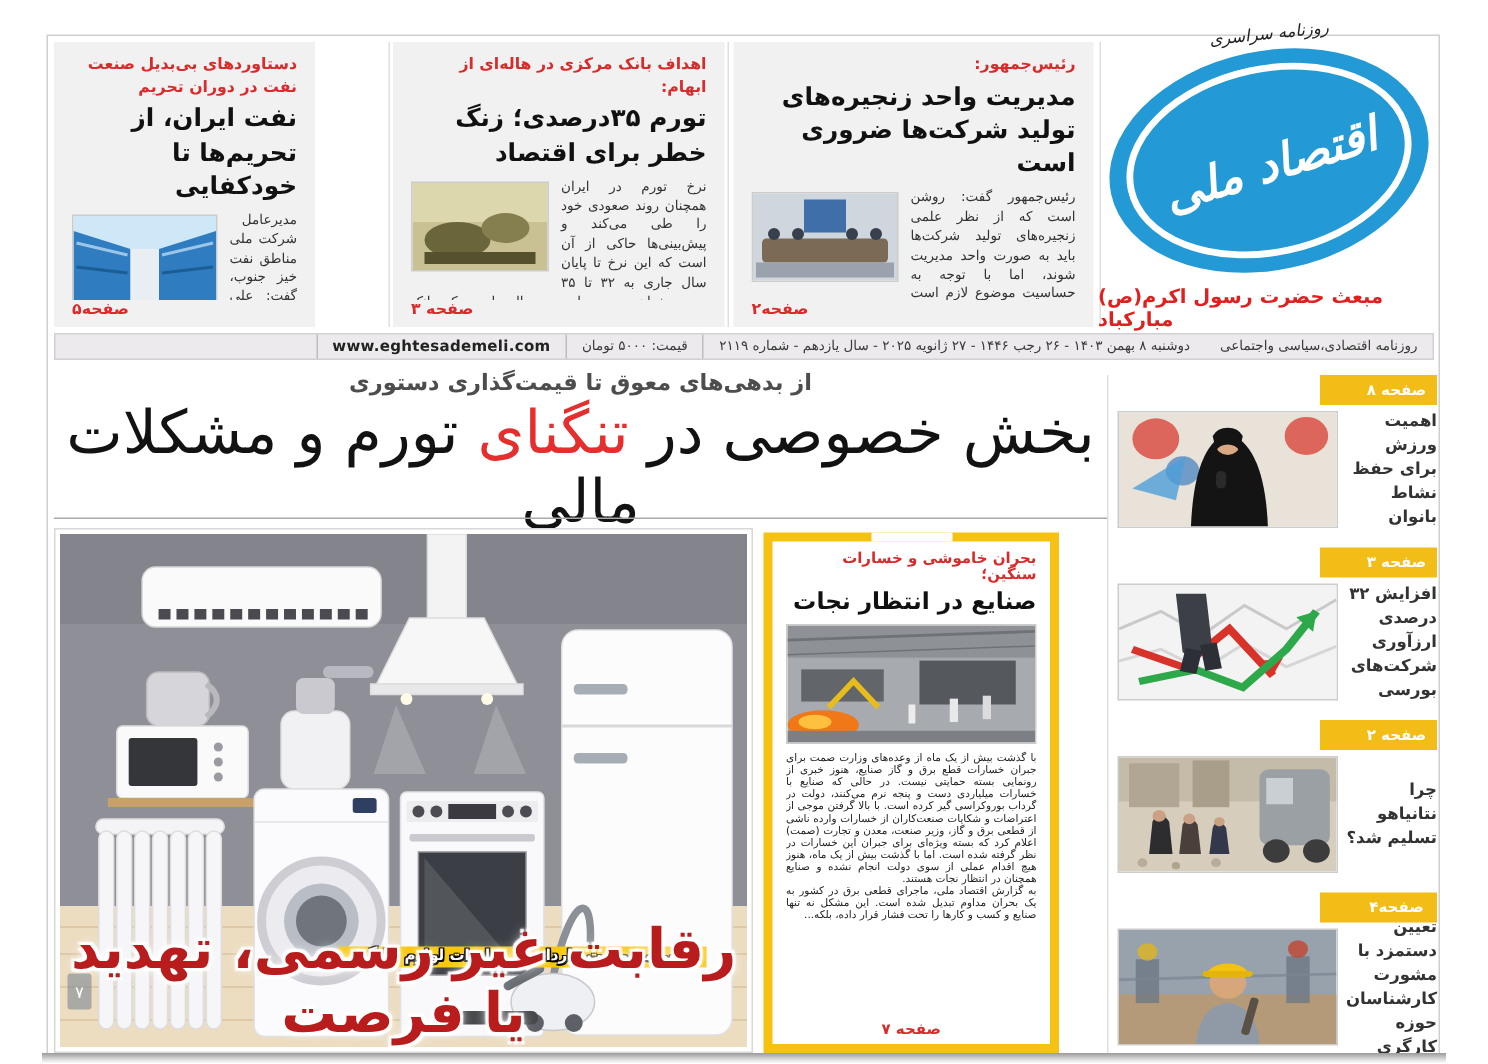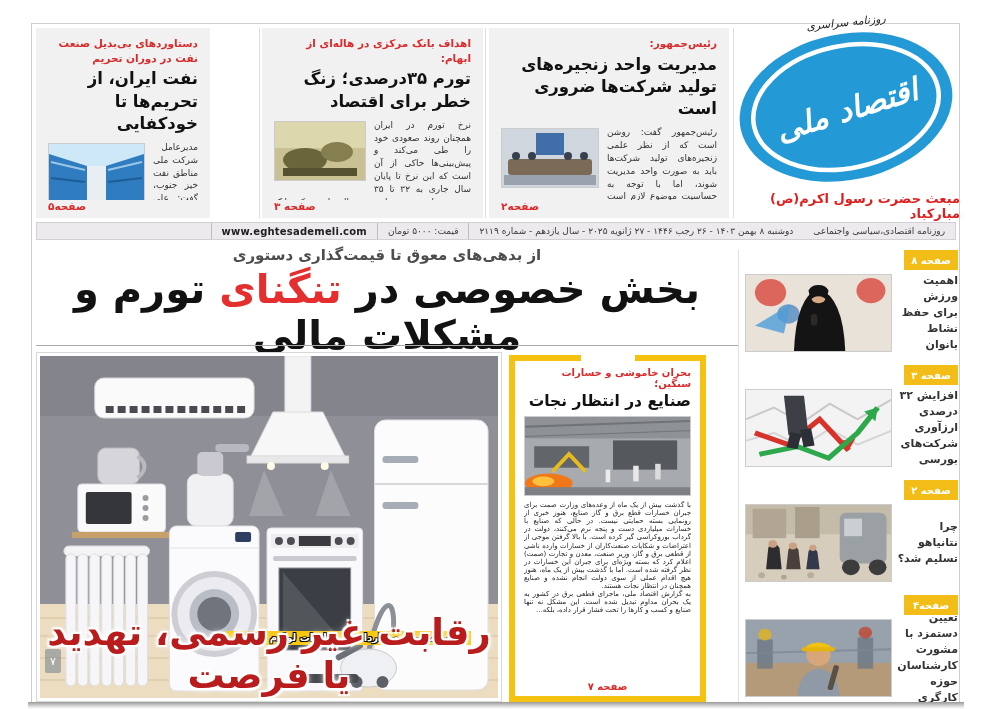--- a/index.html
+++ b/index.html
@@ -16,35 +16,35 @@
   .ta-kicker{color:#d92b2b;font-size:10.5px;font-weight:bold;line-height:1.4;}
   .ta-headline{color:#111;font-size:16.5px;font-weight:bold;line-height:1.35;margin-top:3px;}
   .ta-body{flex:1;margin-top:6px;font-size:9px;line-height:1.42;color:#333;text-align:justify;overflow:hidden;}
   .ta-photo{float:left;margin:2px 8px 2px 0;border:1px solid #ccc;}
   .ta-page{color:#d92b2b;font-size:10.5px;font-weight:bold;text-align:left;direction:ltr;}
 
   
   .masthead{position:absolute;left:732px;top:16px;width:228px;height:206px;}
   .mh-tagline{text-align:center;font-family:"DejaVu Serif",serif;font-style:italic;
         font-size:11px;color:#222;transform:rotate(-6deg);margin-bottom:0;}
-  .mh-occasion{text-align:right;color:#e01f1f;font-size:13px;font-weight:bold;margin-top:2px;}
+  .mh-occasion{text-align:left;color:#e01f1f;font-size:13px;font-weight:bold;margin-top:2px;}
 
   
   .dateline{position:absolute;left:36px;top:222px;width:920px;height:18px;background:#eceaec;
         border:1px solid #d2d0d2;box-sizing:border-box;display:flex;align-items:center;
         font-size:9px;color:#3a3a3a;}
   .dl-item{padding:0 10px;white-space:nowrap;height:100%;display:flex;align-items:center;}
   .dl-item + .dl-item{border-left:1px solid #bdbdbd;}
   .dl-web{direction:ltr;font-size:10px;color:#222;font-weight:bold;letter-spacing:.2px;}
   .dl-spacer{flex:1;}
 
   
   .lead{position:absolute;left:36px;top:246px;width:702px;text-align:center;}
   .lead-kicker{font-size:15px;font-weight:bold;color:#4d4d4d;}
-  .lead-headline{font-size:40px;font-weight:bold;color:#121212;line-height:1.15;margin-top:2px;}
+  .lead-headline{font-size:40px;font-weight:normal;color:#121212;line-height:1.15;margin-top:2px;}
   .lead-highlight{color:#e52e2e;}
   .lead-page{color:#d92b2b;font-size:10.5px;font-weight:bold;text-align:left;direction:ltr;margin:2px 0 0 24px;}
   .lead-rule{position:absolute;left:36px;top:345px;width:702px;border-top:1px solid #a9a9a9;}
   .main-vrule{position:absolute;left:738px;top:250px;width:1px;height:452px;background:#e0e0e0;}
 
   
   .feature{position:absolute;left:36px;top:352px;width:466px;height:350px;background:#fff;
         border:1px solid #d8d8d8;box-sizing:border-box;padding:3px;}
   .feature-scene{width:100%;height:100%;display:block;}
   .feature-kicker{position:absolute;right:30px;bottom:56px;background:#f8c70c;color:#fff;
@@ -66,21 +66,21 @@
   .in-headline{color:#111;font-size:15.5px;font-weight:bold;margin-top:3px;}
   .in-photo{width:100%;height:80px;margin-top:6px;border:1px solid #ccc;box-sizing:border-box;display:block;}
   .in-body{flex:1;margin-top:5px;font-size:7px;line-height:1.16;color:#222;text-align:justify;
         overflow:hidden;white-space:pre-line;}
   .in-page{color:#d92b2b;font-size:10px;font-weight:bold;text-align:center;margin-top:2px;}
 
   
   .side-section{position:absolute;left:745px;width:213px;height:104px;background:#fff;}
   .ss-header{display:flex;height:20px;}
   .ss-page{background:#f2bd17;color:#fff;font-size:10px;font-weight:bold;width:54px;
-        display:flex;align-items:center;justify-content:center;}
+        display:flex;align-items:center;justify-content:center;padding-left:24px;}
   .ss-title{background:#29a3dc;color:#fff;font-size:12px;font-weight:bold;flex:1;
         display:flex;align-items:center;justify-content:center;margin-top:40px;}
   .ss-content{display:flex;margin-top:4px;height:78px;}
   .ss-teaser{width:66px;display:flex;align-items:center;font-size:11px;font-weight:bold;
         color:#333;line-height:1.45;text-align:right;padding-left:4px;box-sizing:border-box;}
   .ss-photo{flex:1;border:1px solid #ccc;box-sizing:border-box;}
   .ss-photo svg{width:100%;height:100%;display:block;}
 </style>
 </head>
 <body>

